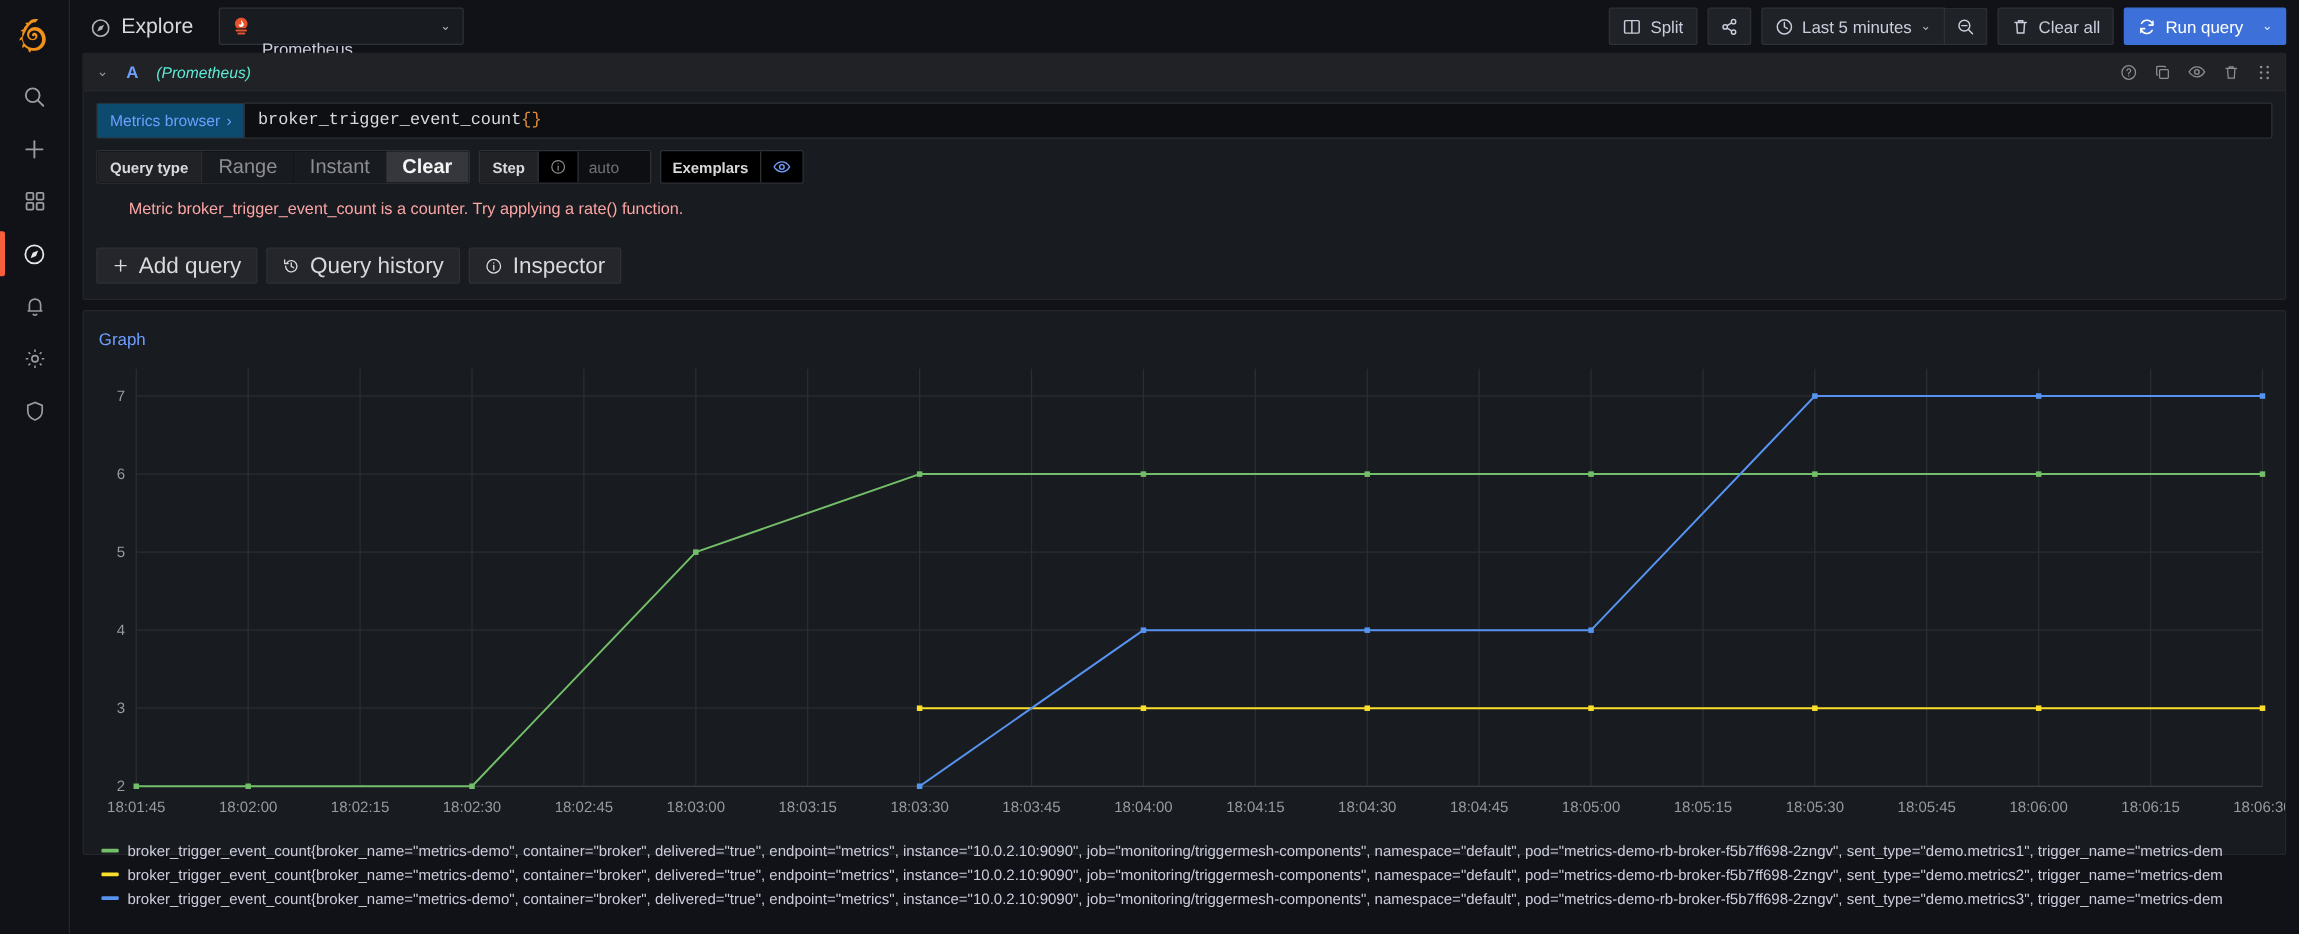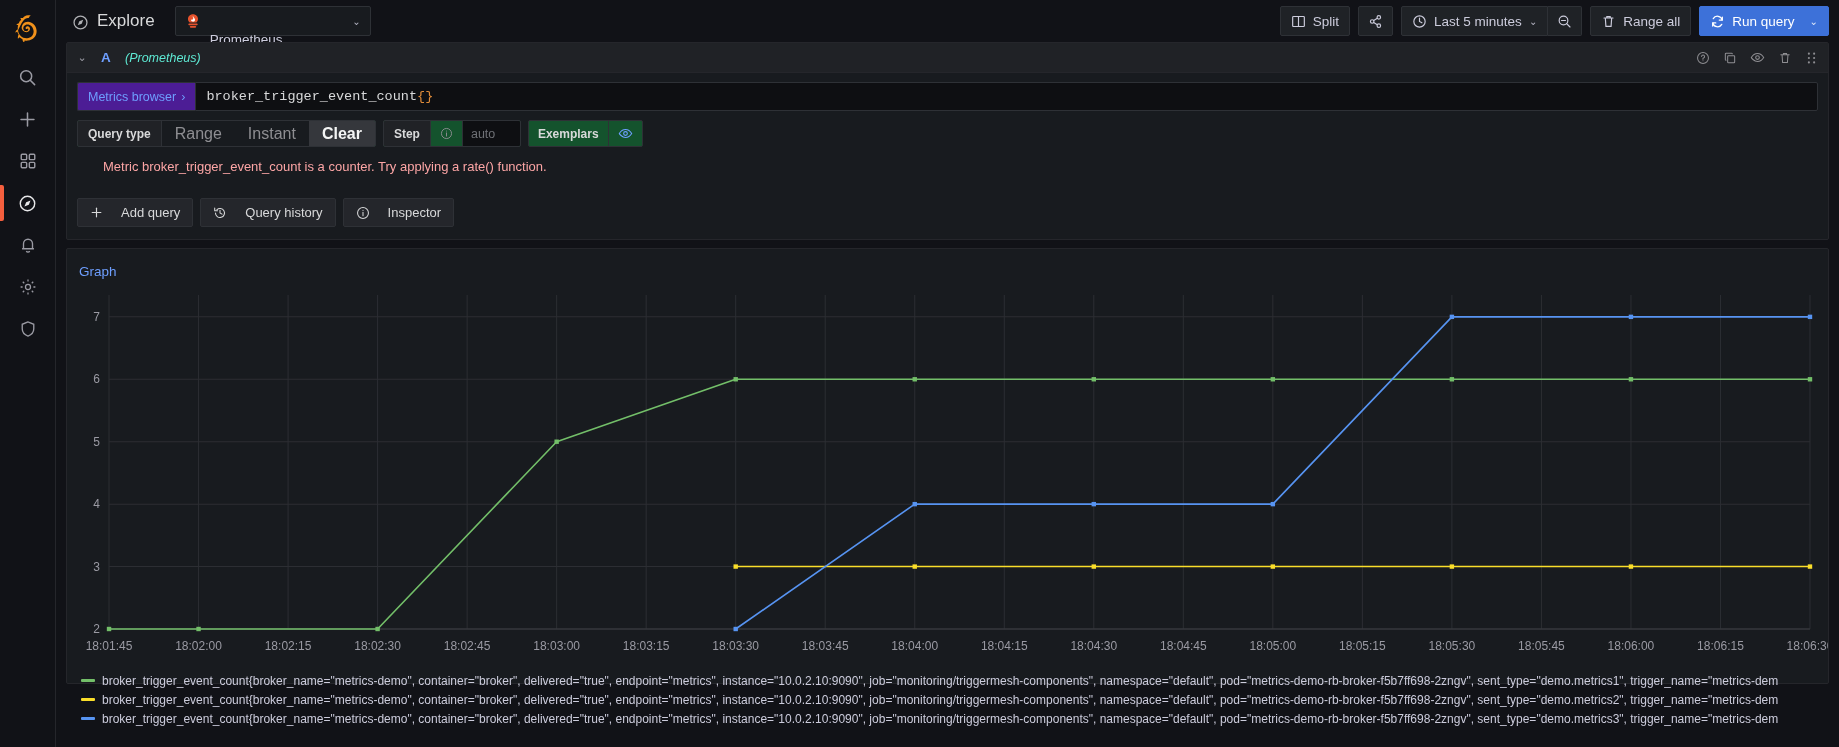--- a/index.html
+++ b/index.html
@@ -96,35 +96,35 @@
   .collapse-ico { width: 18px; text-align: center; color: #9a9aa3; font-size: 11px; cursor: pointer; }
   .qref { color: #6e9fff; font-weight: 600; font-size: 13.5px; min-width: 14px; }
   .qds { color: #5eead4; font-style: italic; font-size: 12.5px; }
   .qrow-head .actions { margin-left: auto; display: flex; gap: 13px; align-items: center; color: #8e8e92; }
   .qrow-head .actions span { cursor: pointer; display: flex; }
 
   .qbody { padding: 9px 10px 10px 10px; }
   .expr-line { display: flex; align-items: stretch; height: 29px; margin-bottom: 9px; }
   .metrics-browser {
     display: flex; align-items: center; gap: 5px;
-    background: #4c1d95; border: 1px solid #2e3136; border-right: none;
+    background: #0c4a6e; border: 1px solid #2e3136; border-right: none;
     color: #6e9fff; font-size: 12.5px; padding: 0 10px;
     border-radius: 2px 0 0 2px; cursor: pointer; white-space: nowrap;
   }
   .expr-input {
     flex: 1 1 auto; background: #0e0f12; border: 1px solid #2e3136;
     border-radius: 0 2px 2px 0; display: flex; align-items: center;
     padding: 0 10px; font-family: "Liberation Mono", monospace;
     font-size: 13.5px; color: #d8d9da; cursor: text;
   }
   .expr-input .braces { color: #e08c3a; }
 
   .opts-row { display: flex; align-items: stretch; height: 27px; }
   .seg {
-    display: flex; align-items: center; background: #14532d;
+    display: flex; align-items: center; background: #000000;
     border: 1px solid #2e3136; border-radius: 2px; overflow: hidden;
     margin-right: 7px;
     justify-content: flex-end;
   }
   .seg-label {
     background: #202226; color: #d8d9da; font-size: 12px; font-weight: 600;
     padding: 0 10px; height: 100%; display: flex; align-items: center;
     border-right: 1px solid #2e3136;
   }
   .radio {
@@ -140,23 +140,23 @@
   .info-ico { padding: 0 9px; color: #8e8e92; display: flex; align-items: center; cursor: pointer; }
   .exemplars-label { padding: 0 9px; font-size: 12px; font-weight: 600; color: #d8d9da; display: flex; align-items: center; }
   .eye-toggle { padding: 0 9px; color: #6e9fff; display: flex; align-items: center; cursor: pointer; border-left: 1px solid #2e3136; height:100%; }
 
   .hint {
     color: #fca5a5; font-size: 13px; padding: 12px 0 0 26px;
   }
 
   .qbtns { display: flex; gap: 7px; padding: 14px 10px 12px 10px; }
   .qbtn {
-    height: 29px; display: flex; align-items: center; gap: 18px;
+    height: 29px; display: flex; align-items: center; gap: 8px;
     background: #24262b; border: 1px solid #2e3136; border-radius: 2px;
-    padding: 0 12px; font-size: 13px; color: #d8d9da; cursor: pointer;
+    padding: 0 12px; font-size: 18px; color: #d8d9da; cursor: pointer;
   }
 
   
   .panel { padding: 6px 0 0 0; position: relative; height: 436px; }
   .panel-title {
     color: #6e9fff; font-size: 13.5px; font-weight: 500;
     padding: 9px 0 0 12px;
   }
   .plot-wrap { position: relative; width: 100%; height: 390px; }
   .plot-svg { display: block; width: 100%; height: 100%; }
@@ -286,21 +286,21 @@
               <line x1="11.6" y1="11.6" x2="15.6" y2="15.6" stroke-linecap="round"></line>
               <line x1="5.4" y1="7.8" x2="10.2" y2="7.8" stroke-linecap="round"></line>
             </svg>
         </div>
       </div>
 
       <div class="tbtn">
         <svg width="15" height="15" viewBox="0 0 18 18" fill="none" stroke="currentColor" stroke-width="1.4">
             <path d="M3.6 4.8h10.8M7 4.8V3.2h4v1.6M5.2 4.8l.7 10h6.2l.7-10" stroke-linecap="round"></path>
           </svg>
-        <span>Range all</span>
+        <span>Clear all</span>
       </div>
 
       <div class="tbtn primary">
         <svg width="15" height="15" viewBox="0 0 18 18" fill="none" stroke="currentColor" stroke-width="1.5">
             <path d="M14.6 7.2A5.8 5.8 0 0 0 3.9 5.6M3.4 10.8a5.8 5.8 0 0 0 10.7 1.6" stroke-linecap="round"></path>
             <polyline points="14.8,3.6 14.8,7.3 11.1,7.3" stroke-linecap="round" stroke-linejoin="round"></polyline>
             <polyline points="3.2,14.4 3.2,10.7 6.9,10.7" stroke-linecap="round" stroke-linejoin="round"></polyline>
           </svg>
         <span>Run query</span>
         <span class="caret">⌄</span>

